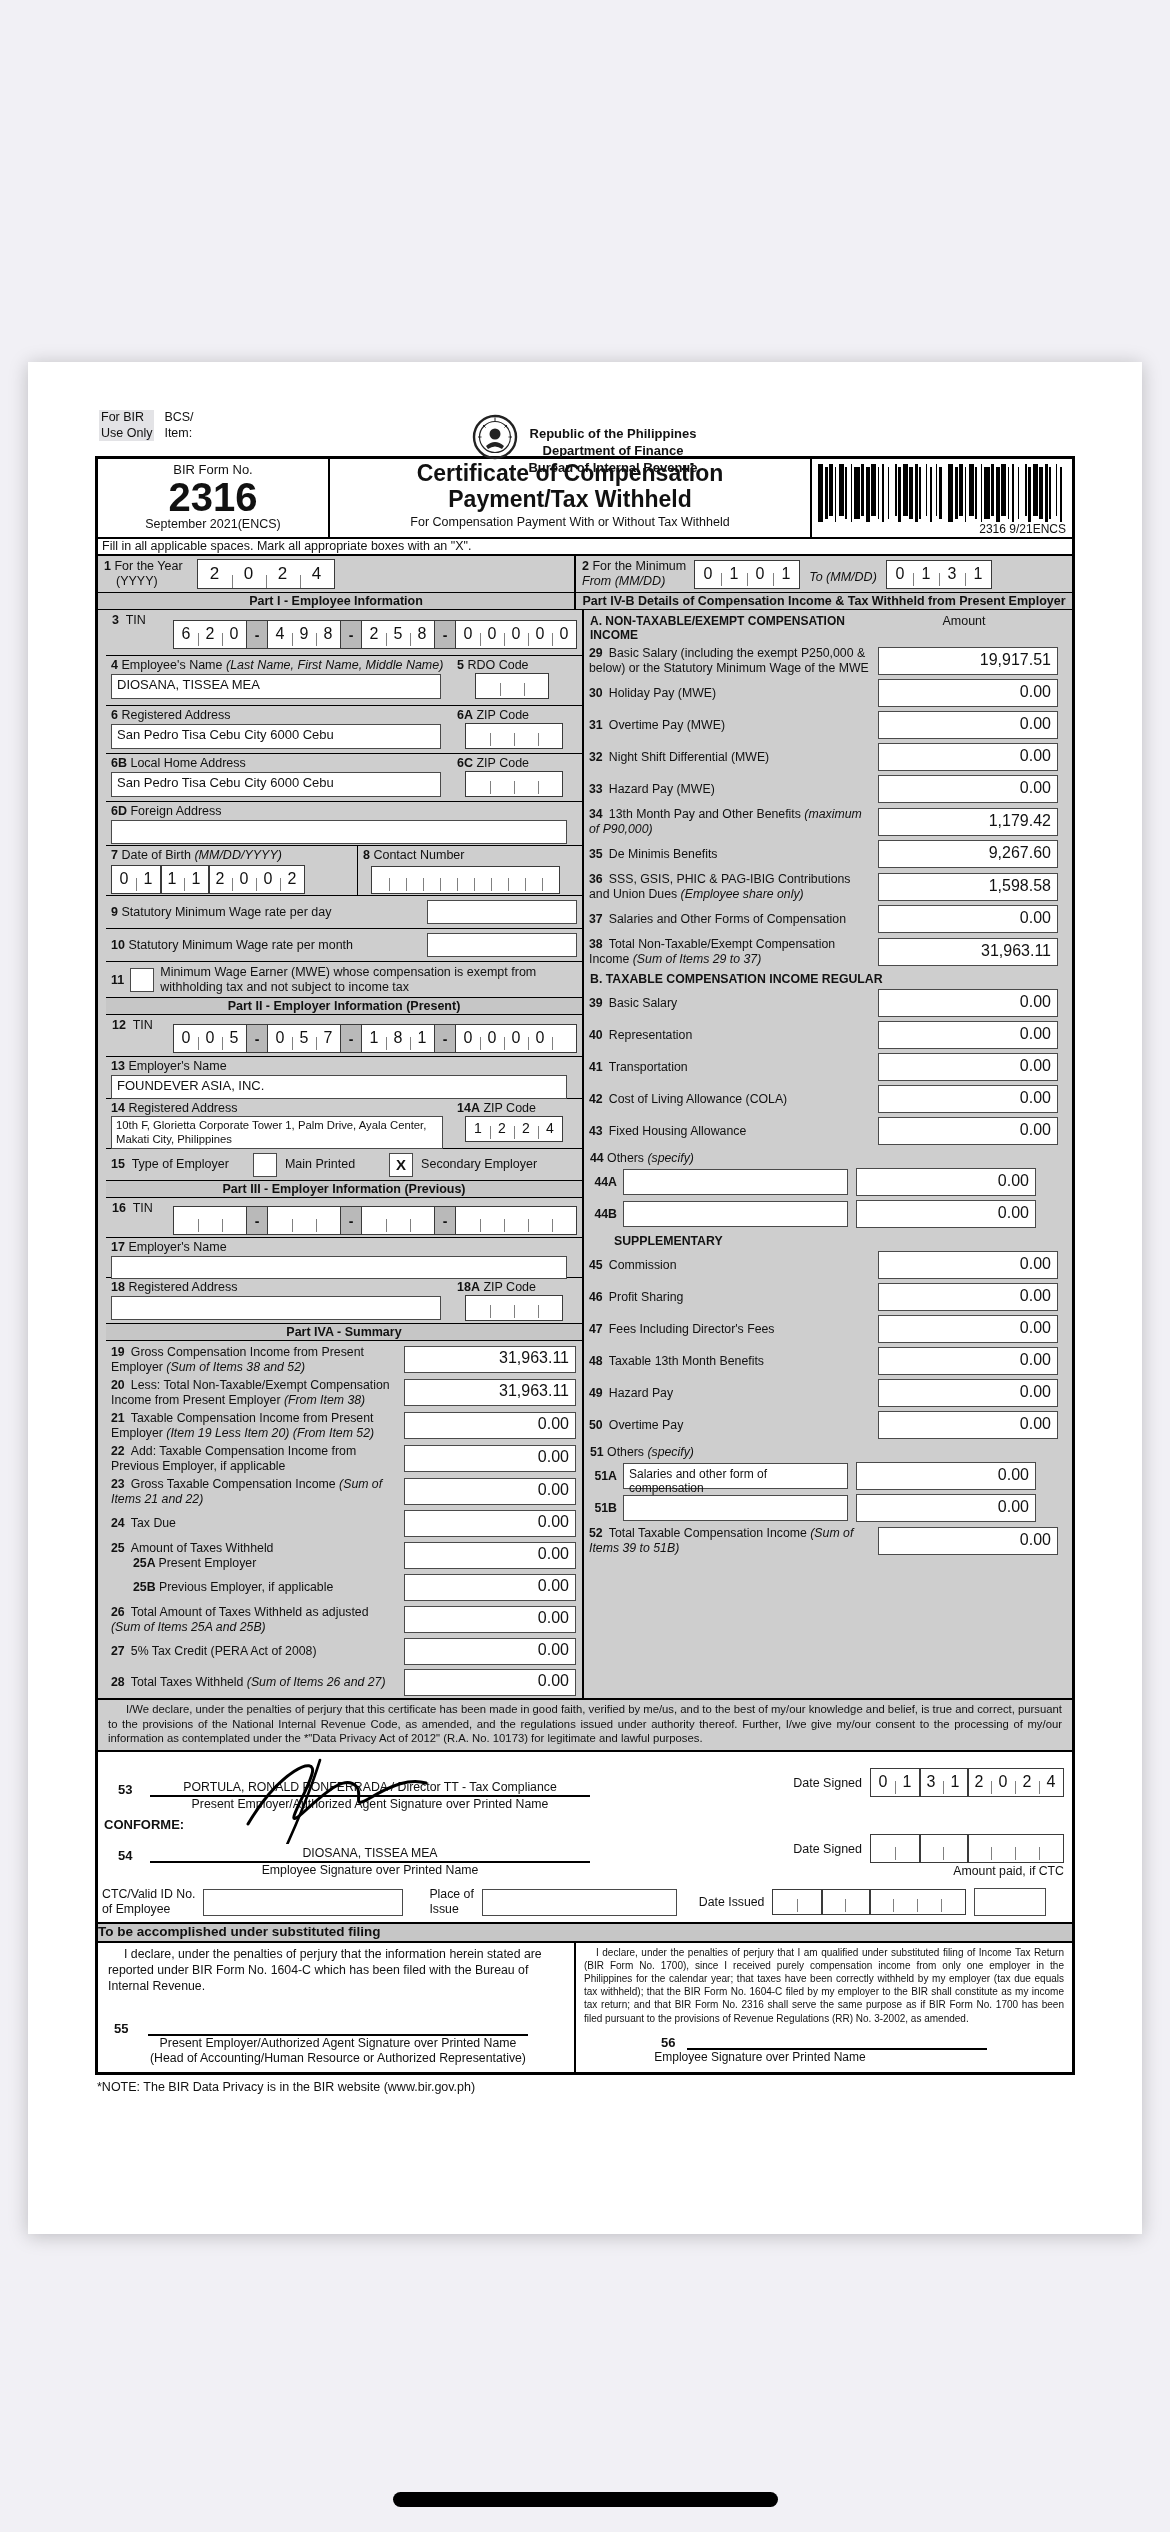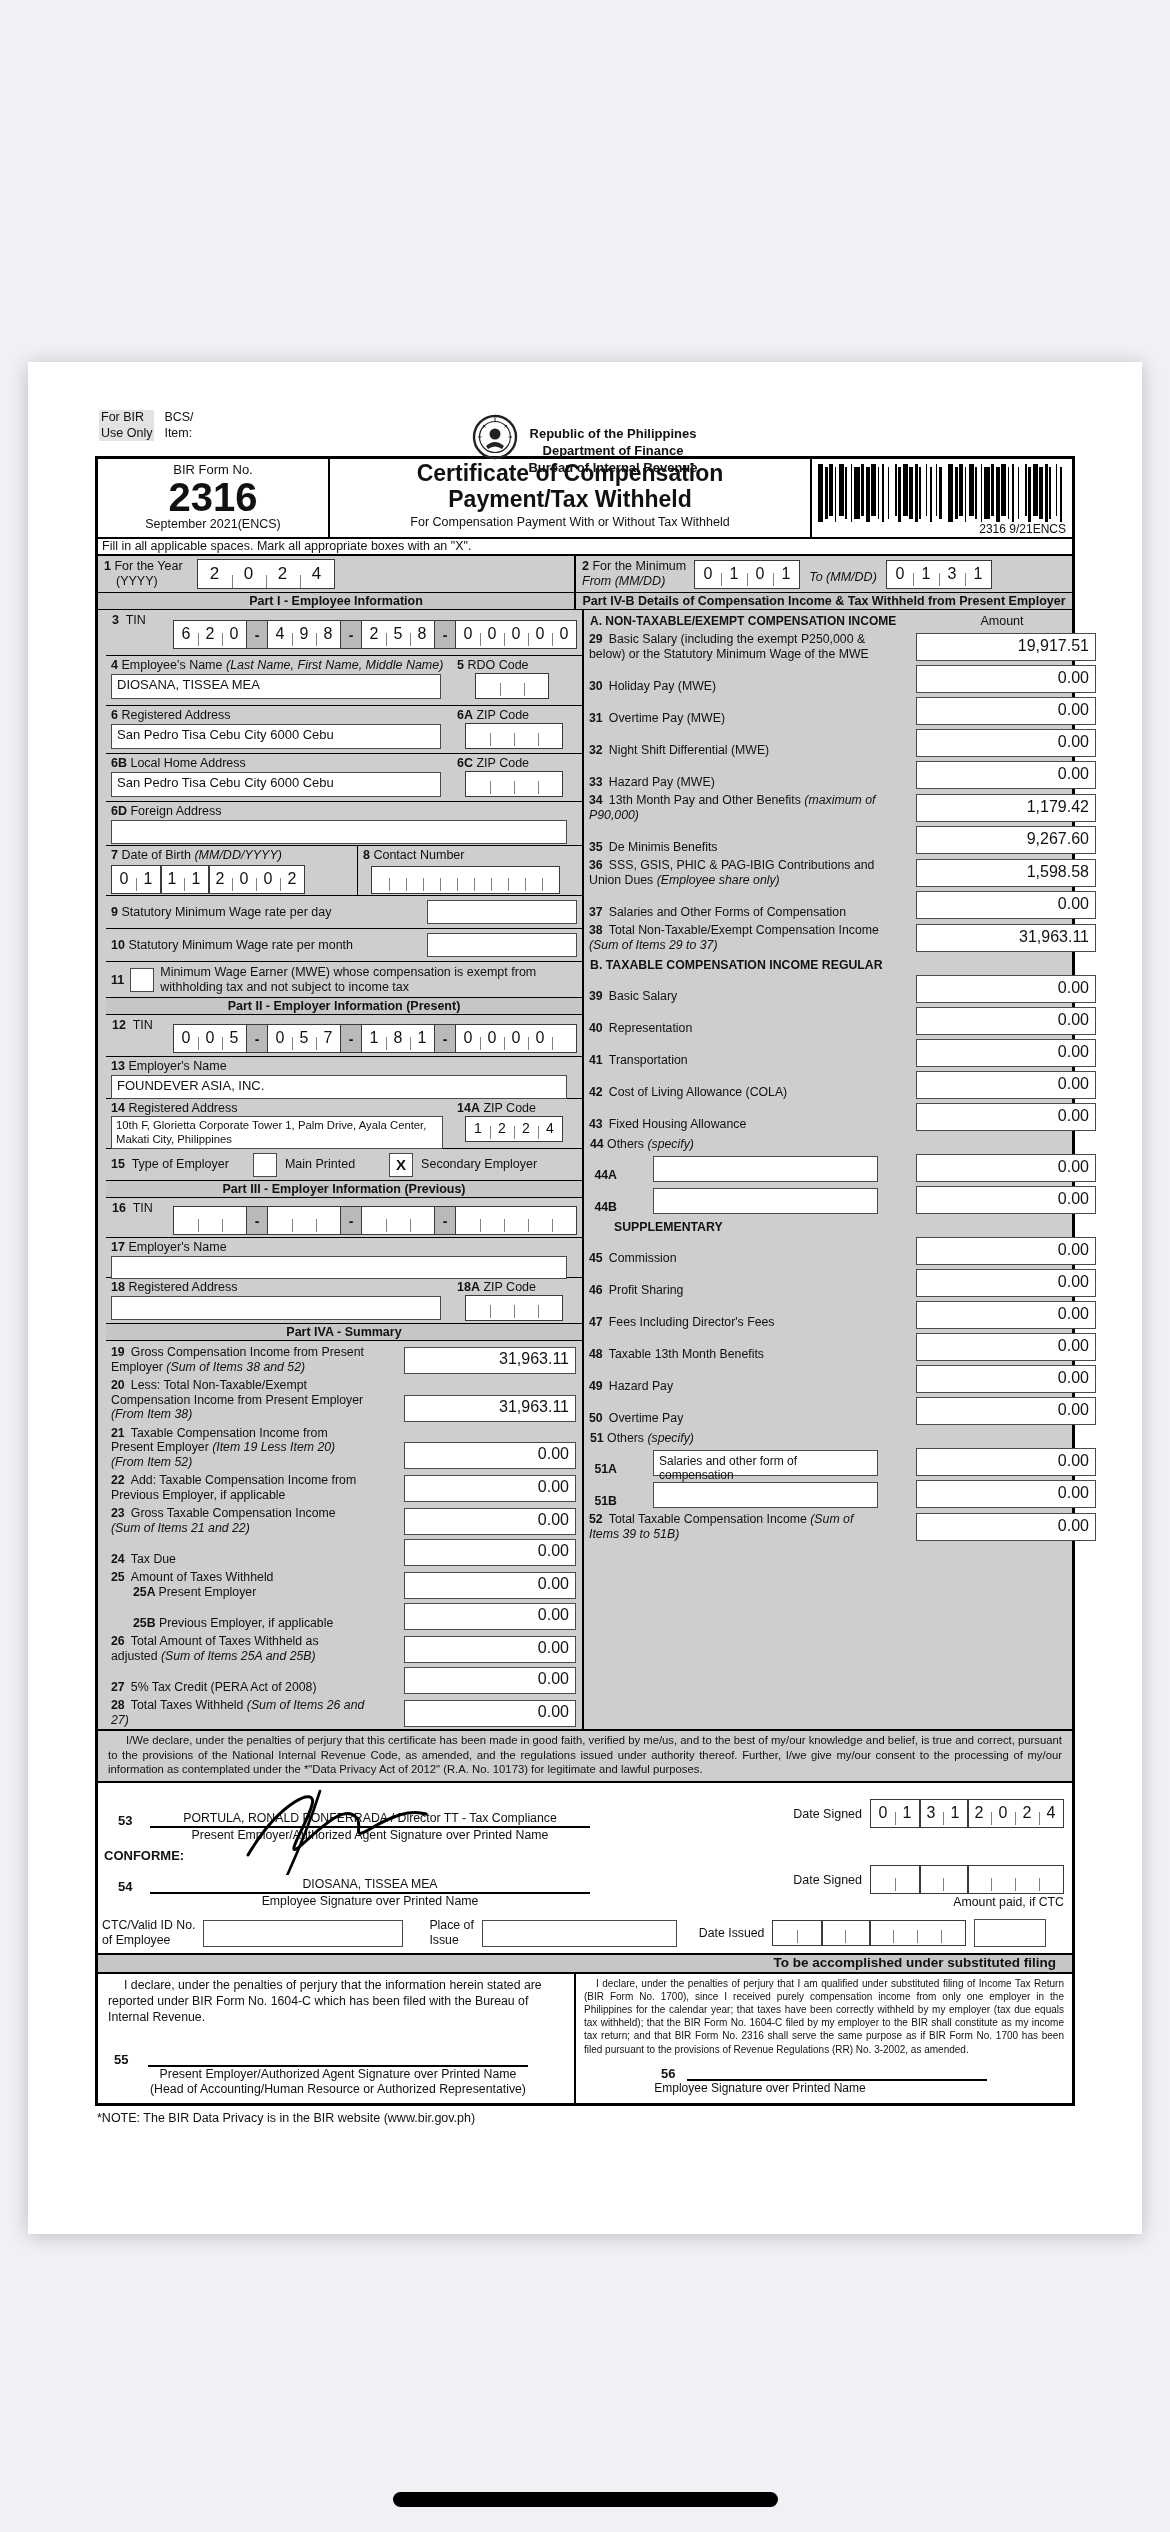--- a/index.html
+++ b/index.html
@@ -72,21 +72,21 @@
   .comb-sm .c { width:24px; height:24px; line-height:23px; font-size:14px; }
   .comb-xs .c { width:17px; height:26px; line-height:25px; font-size:13px; }
   .comb-md,.comb-tin { height:29px; } .comb-sm { height:26px; } .comb-xs { height:28px; }
   .tin { display:inline-flex; align-items:center; }
   .tin .dash { display:inline-flex; width:20px; height:29px; background:#b9b9b9; border-top:1.8px solid #3a3a3a;
                border-bottom:1.8px solid #3a3a3a; align-items:center; justify-content:center; font-weight:bold; font-size:14px; }
 
   .cb { display:inline-block; width:24px; height:24px; text-align:center; font-weight:bold; font-size:15px; line-height:22px; vertical-align:middle; }
 
   
-  .srow,.drow { display:flex; align-items:flex-end; padding:2px 6px 2px 5px;gap:30px; }
+  .srow,.drow { display:flex; align-items:center; padding:2px 6px 2px 5px; }
   .slab { flex:1; font-size:12.3px; line-height:1.18; padding-right:6px; }
   .slab .ind { padding-left:22px; display:block; }
   .sbox { width:172px; height:27px; font-size:16px; text-align:right; padding:2px 6px; flex:0 0 auto; }
   .dlab { flex:1; font-size:12.3px; line-height:1.18; padding-right:6px; }
   .dbox { width:180px; height:28px; font-size:16px; text-align:right; padding:3px 6px; flex:0 0 auto; margin-right:8px; }
   .h2row { display:flex; padding:4px 6px 2px; }
   .h2l { flex:1; font-weight:bold; font-size:12px; }
   .h2r { width:188px; text-align:center; font-size:12.5px; margin-right:8px; }
   .hline { font-weight:bold; font-size:12.3px; padding:4px 6px 1px; }
   .hline.indent { padding-left:30px; }
@@ -109,21 +109,21 @@
   .datelabel { font-size:12.5px; }
   .conforme { font-weight:bold; font-size:13px; margin:6px 0 0 0; }
   .sig-svg { position:absolute; left:130px; top:-16px; width:240px; height:92px; pointer-events:none; }
   .ctc-row { display:flex; align-items:center; gap:8px; margin-top:10px; font-size:12.3px; }
   .ctc-lab { line-height:1.25; }
   .apc { position:absolute; right:8px; font-size:12.3px; text-align:right; }
   .idbox { width:200px; height:27px; } .plbox { width:195px; height:27px; } .ambox { width:72px; height:28px; }
 
   
   .sub-bar { border-top:2.5px solid #000; border-bottom:2.5px solid #000; background:#c6c6c6;
-             font-weight:bold; font-size:13.5px; text-align:right; padding:0 16px 2px; }
+             font-weight:bold; font-size:13.5px; text-align:left; padding:0 0 2px; }
   .sub-cols { display:flex; background:#fff; }
   .sub-left { width:478px; border-right:2.5px solid #000; padding:4px 10px 6px; }
   .sub-right { flex:1; padding:3px 8px 4px; }
   .sub-left p { font-size:12.3px; line-height:1.3; text-indent:16px; }
   .sub-right p { font-size:10px; line-height:1.32; text-align:justify; text-indent:12px; }
   .s55 { display:flex; align-items:flex-end; margin-top:26px; }
   .s55 .signo { width:40px; padding-left:6px; }
   .s55 .nameline { width:380px; }
   .s55cap { width:380px; margin-left:40px; text-align:center; font-size:12.3px; line-height:1.25; }
   .s56 { display:flex; align-items:flex-end; margin-top:10px; justify-content:center; }

